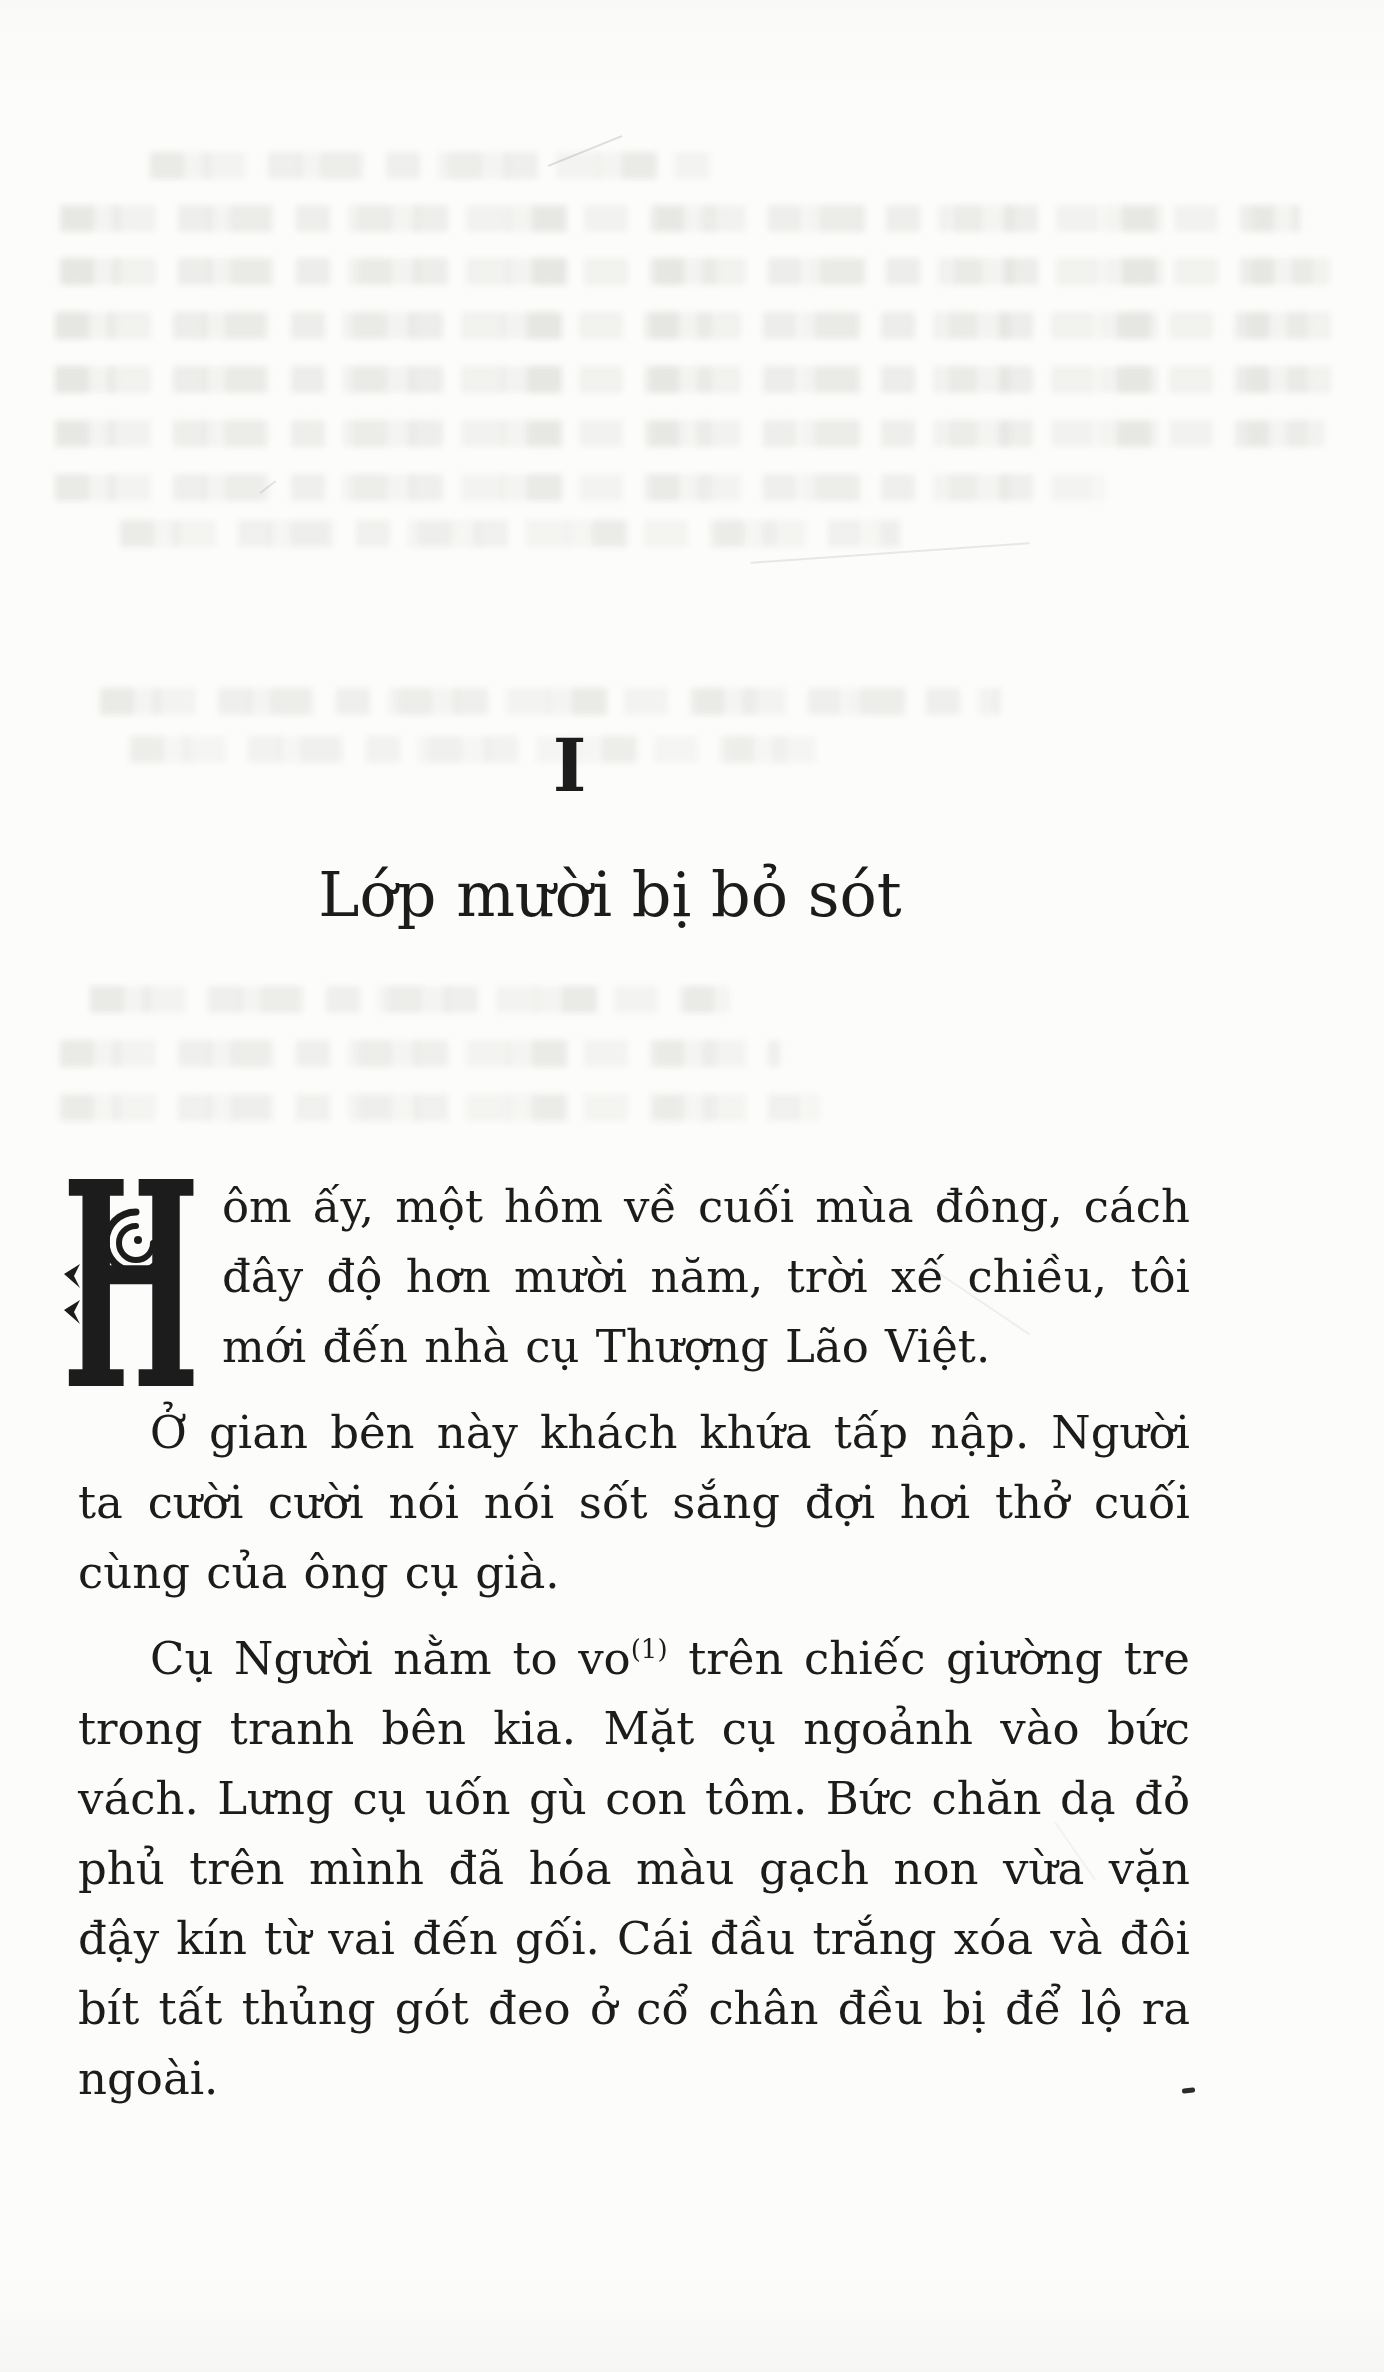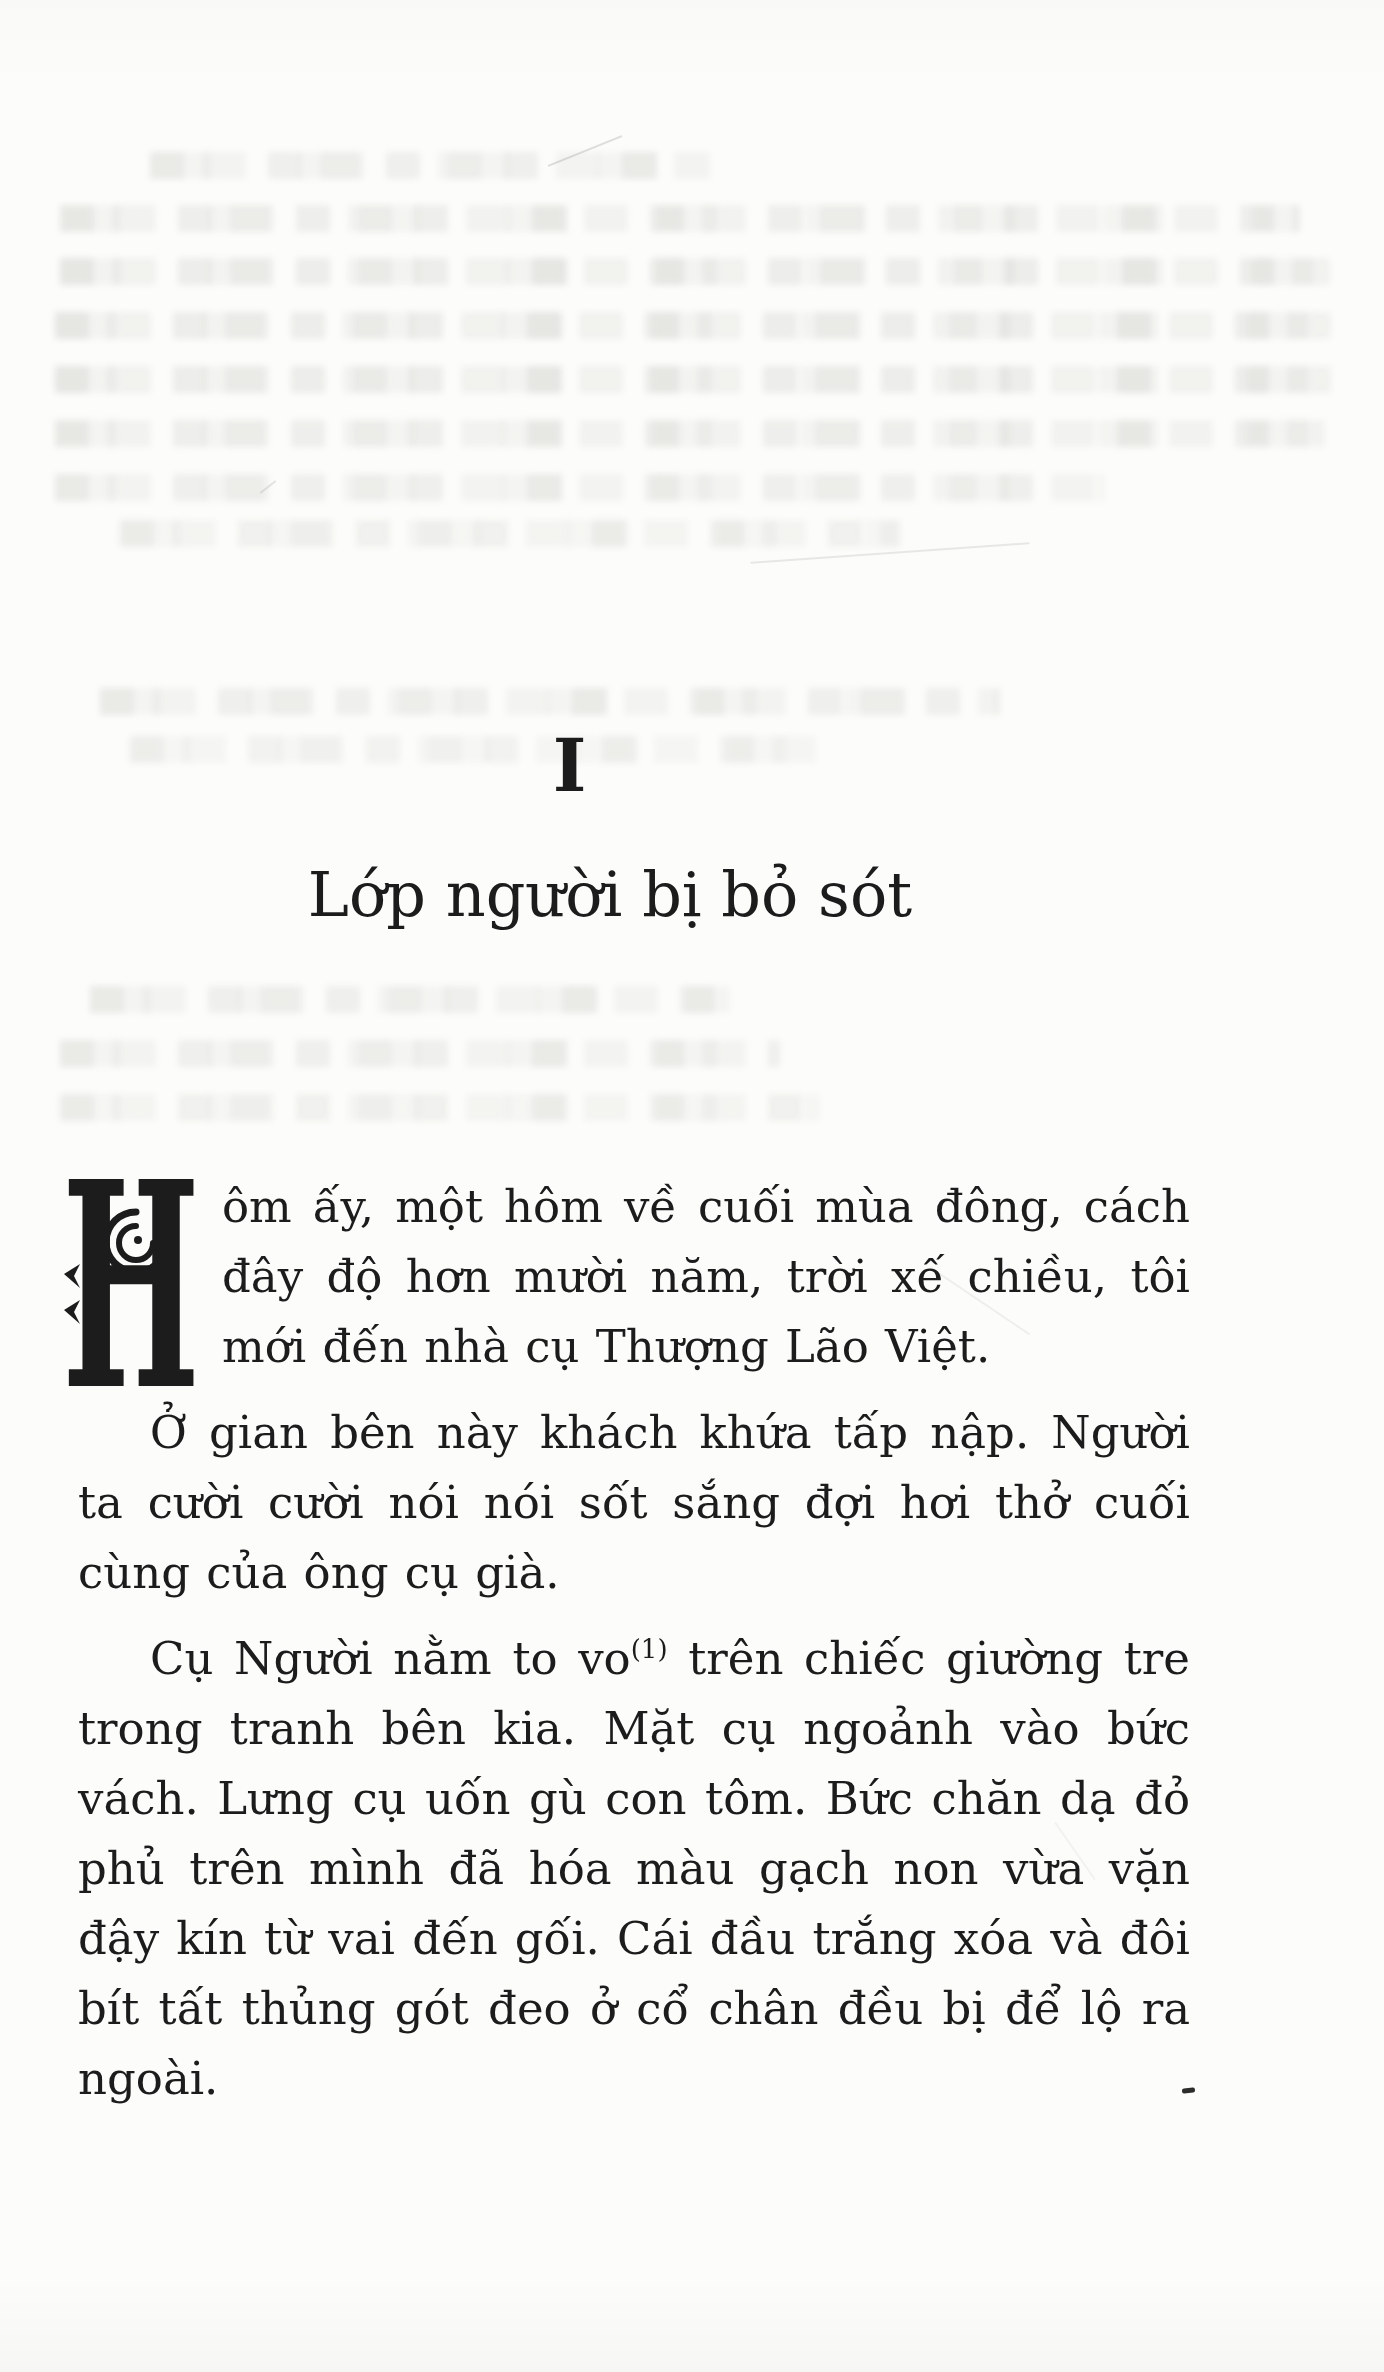--- a/index.html
+++ b/index.html
@@ -129,21 +129,21 @@
   </div>
 
   <div class="scratch" style="left:545px; top:150px; width:80px;  transform:rotate(-22deg); opacity:.45"></div>
   <div class="scratch" style="left:258px; top:486px; width:20px;  transform:rotate(-38deg); opacity:.35"></div>
   <div class="scratch" style="left:750px; top:552px; width:280px; transform:rotate(-4deg);  opacity:.30"></div>
   <div class="scratch" style="left:920px; top:1300px; width:120px; transform:rotate(34deg); opacity:.20"></div>
   <div class="scratch" style="left:1040px; top:1850px; width:70px; transform:rotate(55deg); opacity:.15"></div>
   <div class="speck" style="left:1182px; top:2088px; width:13px; height:5px; transform:rotate(-6deg)"></div>
 
   <div class="chapter-number">I</div>
-  <div class="chapter-title">Lớp người bị bỏ sót</div>
+  <div class="chapter-title">Lớp mười bị bỏ sót</div>
 
   <div class="body-text" id="body-text">
       <p><span class="dropcap">
           <svg width="136" height="214" viewBox="0 0 136 214" xmlns="http://www.w3.org/2000/svg">
             <text x="-2" y="208" font-family="DejaVu Serif, Liberation Serif, serif" font-weight="bold" font-size="284" fill="#1c1c1c" textLength="138" lengthAdjust="spacingAndGlyphs">H</text>
             <g fill="none" stroke="#1c1c1c" stroke-linecap="round">
               <path d="M72 34 a30 30 0 1 0 30 32" stroke-width="7"></path>
               <path d="M72 48 a17 17 0 1 0 17 17" stroke-width="6"></path>
               <circle cx="74" cy="62" r="4" fill="#1c1c1c" stroke="none"></circle>
             </g>

